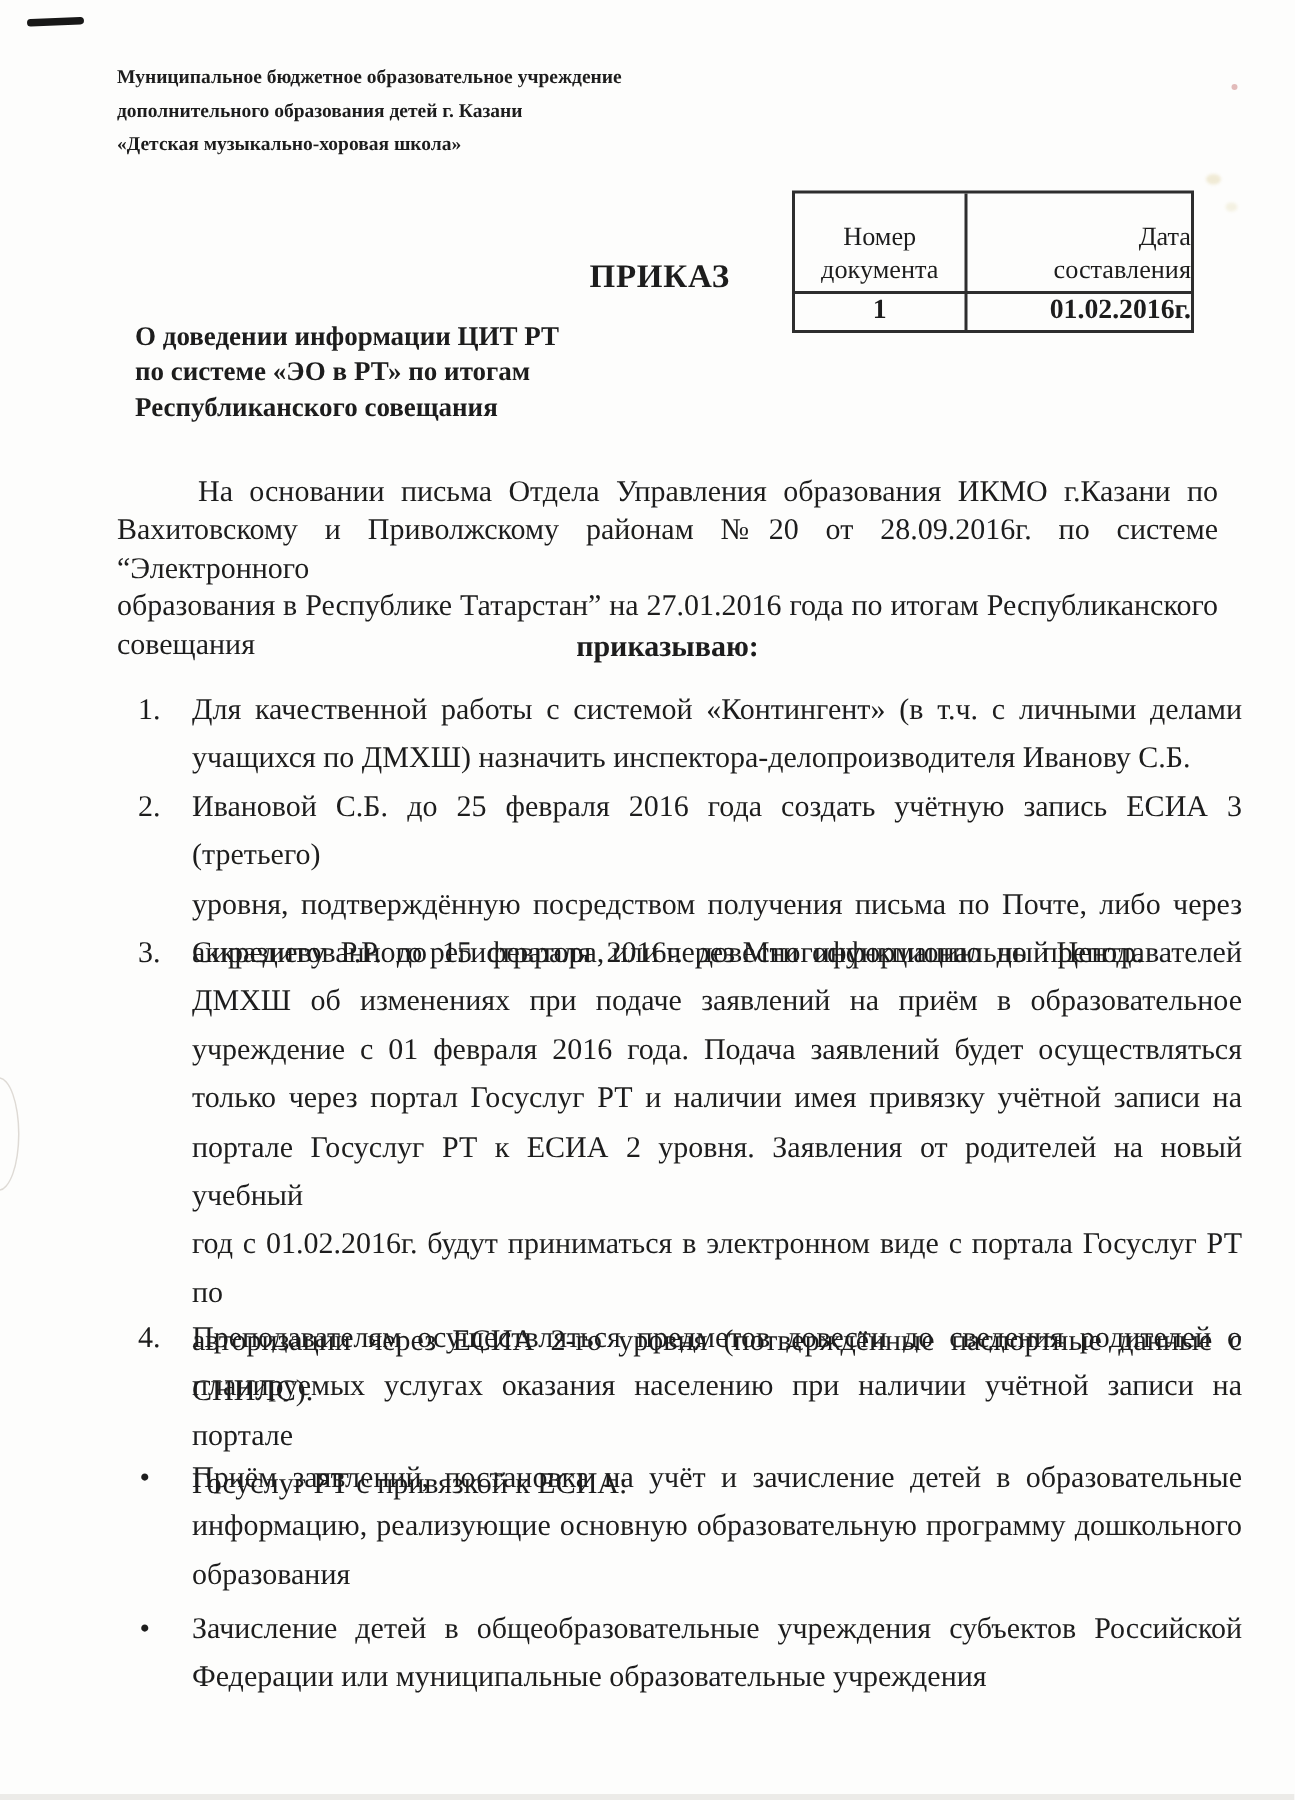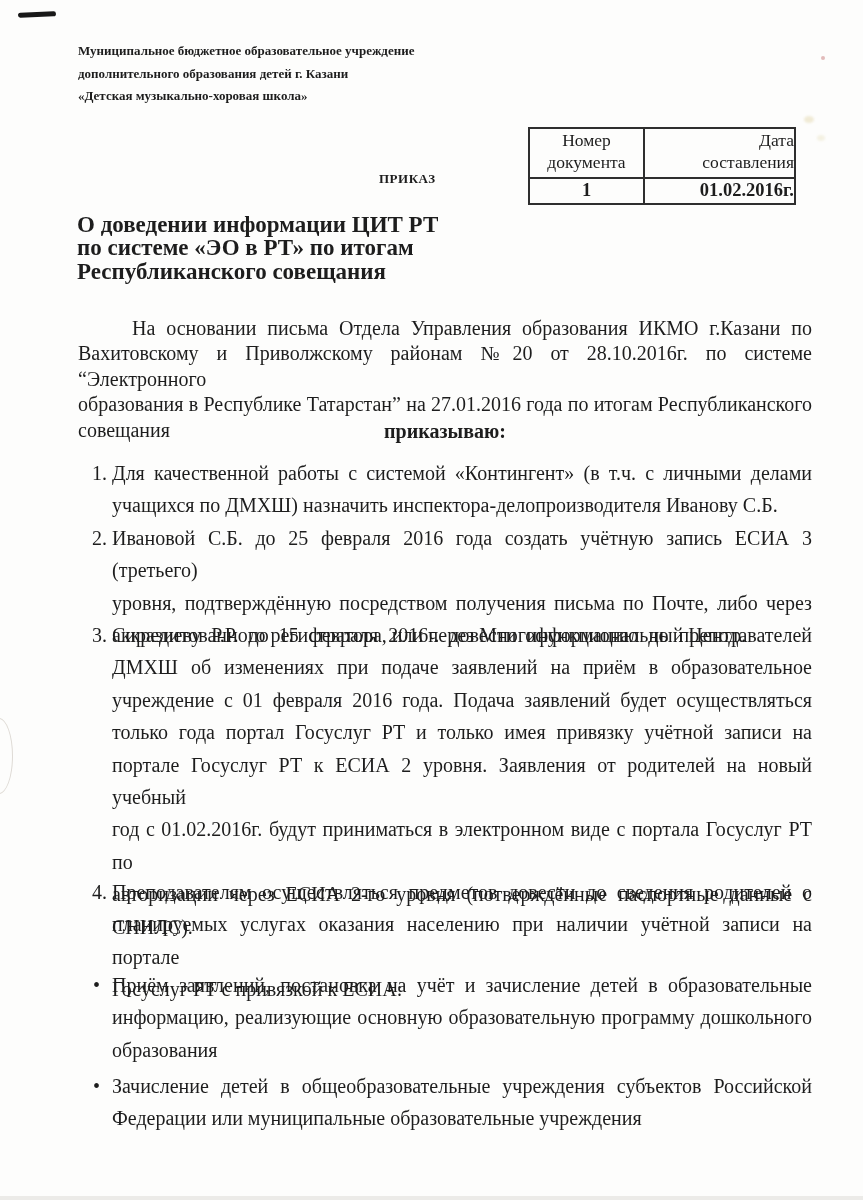--- a/index.html
+++ b/index.html
@@ -19,46 +19,46 @@
   .bottom-strip{position:absolute;left:0;bottom:0;width:100%;height:4px;background:#ecebe8;}
   .speck1{position:absolute;left:821px;top:56px;width:4px;height:4px;background:#c06a6a;border-radius:50%;opacity:.45;}
   .speck2{position:absolute;left:804px;top:116px;width:10px;height:7px;background:#d9c98f;border-radius:50%;opacity:.35;filter:blur(1px);}
   .speck3{position:absolute;left:817px;top:135px;width:8px;height:6px;background:#e0d6a8;border-radius:50%;opacity:.3;filter:blur(1px);}
 
   
   .org-block{position:absolute;left:78px;top:40px;width:740px;text-align:center;
     font-weight:bold;font-size:13px;line-height:22.5px;}
 
   
-  .prikaz{position:absolute;left:379px;top:171px;font-weight:bold;font-size:13px;letter-spacing:.5px;}
+  .prikaz{position:absolute;left:393px;top:171px;font-weight:bold;font-size:22px;letter-spacing:.5px;}
 
   
   .meta-table{position:absolute;left:528px;top:127px;border:2px solid #2e2e2e;background:#fdfdfc;}
   .mt-row{display:flex;}
   .mt-cell{width:113px;text-align:center;}
   .mt-right{width:149px;border-left:2px solid #2e2e2e;text-align:right;}
-  .mt-head .mt-cell{font-size:17.5px;line-height:21.5px;padding:1px 0 4px;}
+  .mt-head .mt-cell{font-size:17.5px;line-height:21.5px;padding:18px 0 4px;}
   .mt-vals{border-top:2px solid #2e2e2e;}
   .mt-vals .mt-cell{font-weight:bold;font-size:18.5px;line-height:22px;padding:0 0 2px;}
 
   
-  .subject{position:absolute;left:77px;top:213px;font-weight:bold;font-size:23px;line-height:23.4px;}
+  .subject{position:absolute;left:90px;top:213px;font-weight:bold;font-size:18px;line-height:23.4px;}
 
   
   .intro{position:absolute;left:78px;top:316px;width:734px;font-size:20px;line-height:25.4px;}
   .intro .pline:first-child{padding-left:54px;}
 
   
   .decree{position:absolute;left:78px;top:420px;width:734px;text-align:center;
     font-weight:bold;font-size:20px;}
 
   
   .item{position:absolute;left:78px;width:734px;font-size:20px;line-height:32.4px;}
   .item .marker{position:absolute;left:14px;top:0;}
-  .item .itext{margin-left:34px;width:700px;}
+  .item .itext{margin-left:50px;width:700px;}
   .it1{top:457px;}
   .it2{top:522px;}
   .it3{top:619px;}
   .it4{top:876px;}
   .bl1{top:969px;}
   .bl2{top:1070px;}
   .marker.bullet{font-size:20px;left:15px;}
 
   
   .pline{text-align:left;}
@@ -102,21 +102,21 @@
   </div>
 
   <div class="subject">
     <div class="pline">О доведении информации ЦИТ РТ</div>
     <div class="pline">по системе «ЭО в РТ» по итогам</div>
     <div class="pline">Республиканского совещания</div>
   </div>
 
   <div class="intro">
       <div class="pline just">На основании письма Отдела Управления образования ИКМО г.Казани по</div>
-      <div class="pline just">Вахитовскому и Приволжскому районам №20 от 28.10.2016г. по системе “Электронного</div>
+      <div class="pline just">Вахитовскому и Приволжскому районам №20 от 28.09.2016г. по системе “Электронного</div>
       <div class="pline just">образования в Республике Татарстан” на 27.01.2016 года по итогам Республиканского</div>
       <div class="pline">совещания</div>
     </div>
 
   <div class="decree">приказываю:</div>
 
   <div class="item it1">
     <span class="marker">1.</span>
     <div class="itext">
         <div class="pline just">Для качественной работы с системой «Контингент» (в т.ч. с личными делами</div>
@@ -132,21 +132,21 @@
         <div class="pline">аккредитованного регистратора, или через Многофункциональный Центр.</div>
       </div>
   </div>
 
   <div class="item it3">
     <span class="marker">3.</span>
     <div class="itext">
         <div class="pline just">Сиразиеву Р.Р. до 15 февраля 2016г. довести информацию до преподавателей</div>
         <div class="pline just">ДМХШ об изменениях при подаче заявлений на приём в образовательное</div>
         <div class="pline just">учреждение с 01 февраля 2016 года. Подача заявлений будет осуществляться</div>
-        <div class="pline just">только года портал Госуслуг РТ и только имея привязку учётной записи на</div>
+        <div class="pline just">только через портал Госуслуг РТ и наличии имея привязку учётной записи на</div>
         <div class="pline just">портале Госуслуг РТ к ЕСИА 2 уровня. Заявления от родителей на новый учебный</div>
         <div class="pline just">год с 01.02.2016г. будут приниматься в электронном виде с портала Госуслуг РТ по</div>
         <div class="pline just">авторизации через ЕСИА 2-го уровня (потверждённые паспортные данные с</div>
         <div class="pline">СНИЛС).</div>
       </div>
   </div>
 
   <div class="item it4">
     <span class="marker">4.</span>
     <div class="itext">

